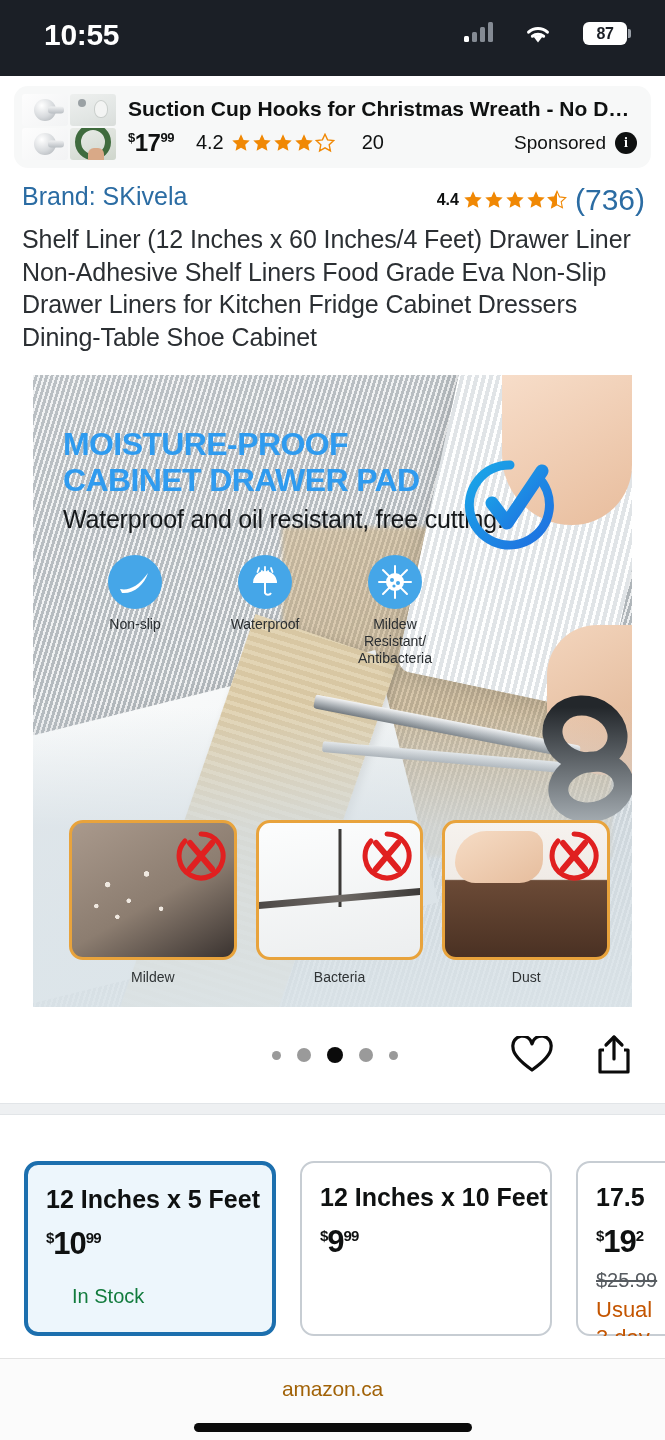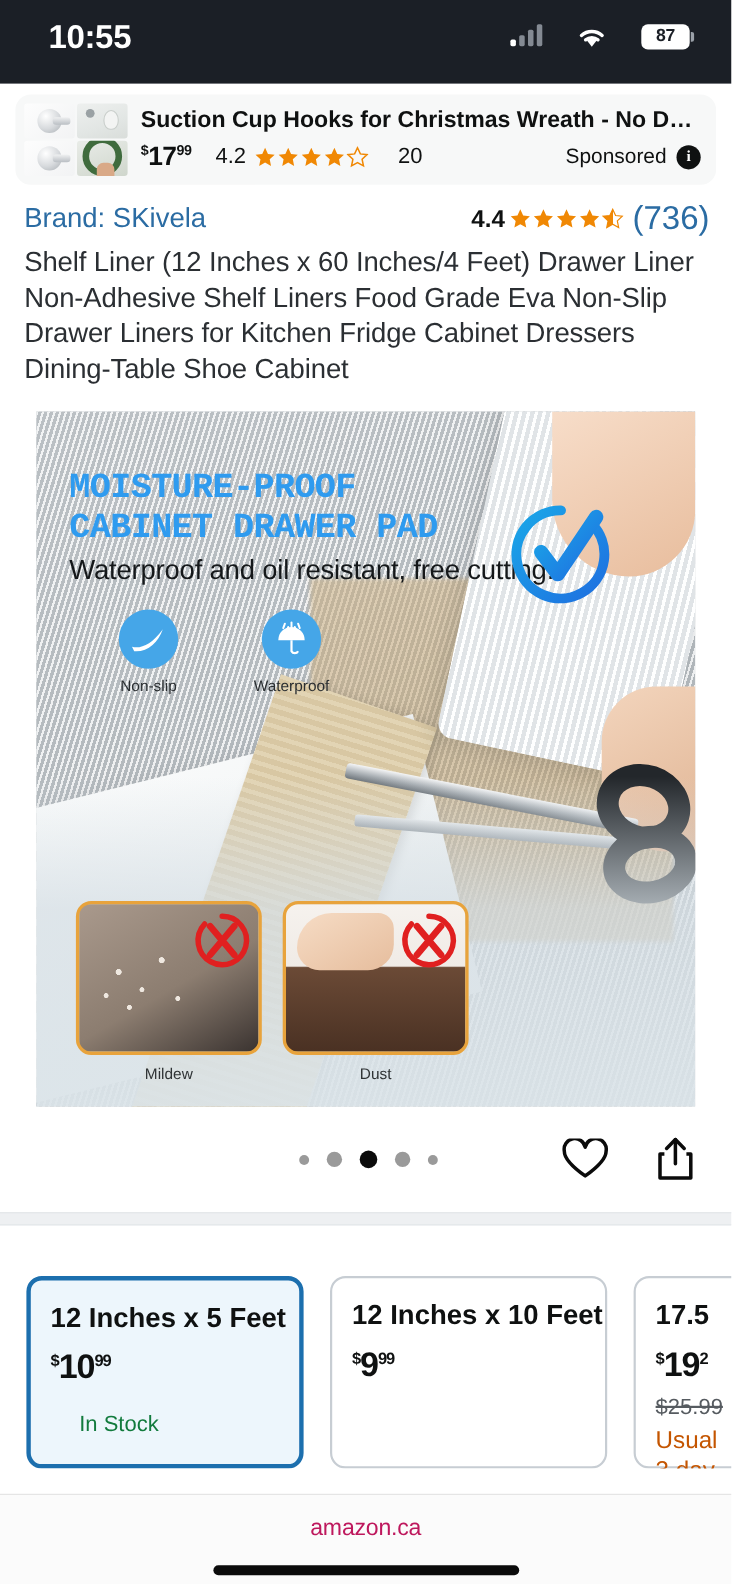--- a/index.html
+++ b/index.html
@@ -95,21 +95,21 @@
   .stars{ display:inline-flex; gap:1px; }
   .star{ width:20px;height:20px; display:block; }
 
   
   .brandrow{
     display:flex; align-items:baseline; justify-content:space-between;
     padding:14px 20px 0 22px;
   }
   .brand{ color:#2b6ca3; font-size:25px; }
   .rating-right{ display:flex; align-items:center; gap:4px; }
-  .rate-num{ font-size:22px; color:#0f1111; font-weight:600;}
+  .rate-num{ font-size:16px; color:#0f1111; font-weight:600;}
   .rate-count{ font-size:30px; color:#2b6ca3; margin-left:4px;}
 
   .ptitle{
     padding:6px 22px 0 22px;
     font-size:25px; line-height:1.3; color:#2b2f33; letter-spacing:-.1px;
   }
 
   
   .hero{
     position:relative; margin:22px 33px 0 33px; height:632px; overflow:hidden;
@@ -183,21 +183,20 @@
     transform:rotate(-12deg);
   }
   .hero .bottomfade{
     position:absolute; left:0; right:0; bottom:0; height:300px;
     background:linear-gradient(180deg,rgba(214,223,229,0) 0%,rgba(214,223,229,.75) 40%,rgba(219,228,233,.92) 100%);
   }
   .h1-text{
     position:absolute; left:30px; top:52px;
     font-size:32px; font-weight:800; color:#2f9bef; line-height:1.12;
     letter-spacing:-.6px;
-    font-family:Liberation Mono, monospace;
   }
   .h2-text{
     position:absolute; left:30px; top:130px;
     font-size:25px; color:#15181a; letter-spacing:-.2px;
   }
   .check-badge{
     position:absolute; right:74px; top:82px; width:96px;height:96px;
   }
   .feat-row{
     position:absolute; left:56px; top:180px; display:flex; gap:38px;
@@ -283,21 +282,21 @@
   .card .cstock{ position:absolute; left:18px; bottom:24px; font-size:20px; color:#127b3d;margin-left:26px; }
   .card .cwas{ margin-top:9px; font-size:20px; color:#565b60; text-decoration:line-through; white-space:nowrap;}
   .card .cdeliv{ margin-top:4px; font-size:22px; color:#c45500; line-height:1.25; white-space:nowrap;}
 
   
   .footer{
     position:absolute; left:0; right:0; bottom:0; height:82px;
     background:#fbfbfb; border-top:1px solid #e3e3e3;
     display:flex; flex-direction:column; align-items:center;
   }
-  .domain{ font-size:21px; color:#be185d; margin-top:18px; letter-spacing:-.2px;}
+  .domain{ font-size:21px; color:#a16207; margin-top:18px; letter-spacing:-.2px;}
   .homebar{ width:278px;height:9px;background:#0b0b0b;border-radius:5px; margin-top:22px;}
 </style>
 </head>
 <body>
 
 <div class="statusbar">
   <div class="clock">10:55</div>
   <div class="status-right">
     <span class="bars">
         <i></i>
@@ -451,33 +450,63 @@
             <line x1="11" y1="3" x2="9.5" y2="7"></line>
               <line x1="17" y1="2" x2="17" y2="6"></line>
             <line x1="23" y1="3" x2="24.5" y2="7"></line>
               <line x1="14" y1="6" x2="13" y2="9"></line>
             <line x1="20" y1="6" x2="21" y2="9"></line>
           </g>
         </svg>
       </div>
       <div class="flabel">Waterproof</div>
     </div>
+    <div class="feat">
+      <div class="circle">
+        <svg width="34" height="34" viewBox="0 0 34 34">
+          <g stroke="#fff" stroke-width="2" stroke-linecap="round">
+            <line x1="17" y1="1" x2="17" y2="33"></line>
+              <line x1="1" y1="17" x2="33" y2="17"></line>
+            <line x1="5" y1="5" x2="29" y2="29"></line>
+              <line x1="29" y1="5" x2="5" y2="29"></line>
+          </g>
+          <circle cx="17" cy="17" r="9" fill="#fff"></circle>
+          <circle cx="14" cy="15" r="2" fill="#45a6e8"></circle>
+            <circle cx="20" cy="18" r="2" fill="#45a6e8"></circle>
+          <circle cx="16" cy="21" r="1.6" fill="#45a6e8"></circle>
+        </svg>
+      </div>
+      <div class="flabel">
+        <span>Mildew Resistant/</span><br><span>Antibacteria</span>
+      </div>
+    </div>
   </div>
 
   <div class="bad-row">
     <div class="bad">
       <div class="pic mildew">
         <span class="xmark">
           <svg width="54" height="54" viewBox="0 0 54 54">
             <path d="M27 5 a22 22 0 1 1 -16 7" stroke="#e02020" stroke-width="5" fill="none" stroke-linecap="round"></path>
             <path d="M16 14 L38 40 M38 14 L16 40" stroke="#e02020" stroke-width="6" stroke-linecap="round"></path>
           </svg>
         </span>
       </div>
       <div class="blabel">Mildew</div>
+    </div>
+    <div class="bad">
+      <div class="pic bacteria">
+        <span class="xmark">
+          <svg width="54" height="54" viewBox="0 0 54 54">
+            <path d="M27 5 a22 22 0 1 1 -16 7" stroke="#e02020" stroke-width="5" fill="none" stroke-linecap="round"></path>
+            <path d="M16 14 L38 40 M38 14 L16 40" stroke="#e02020" stroke-width="6" stroke-linecap="round"></path>
+          </svg>
+        </span>
+      </div>
+      <div class="blabel">Bacteria</div>
     </div>
     <div class="bad">
       <div class="pic dust">
         <span class="xmark">
           <svg width="54" height="54" viewBox="0 0 54 54">
             <path d="M27 5 a22 22 0 1 1 -16 7" stroke="#e02020" stroke-width="5" fill="none" stroke-linecap="round"></path>
             <path d="M16 14 L38 40 M38 14 L16 40" stroke="#e02020" stroke-width="6" stroke-linecap="round"></path>
           </svg>
         </span>
       </div>

